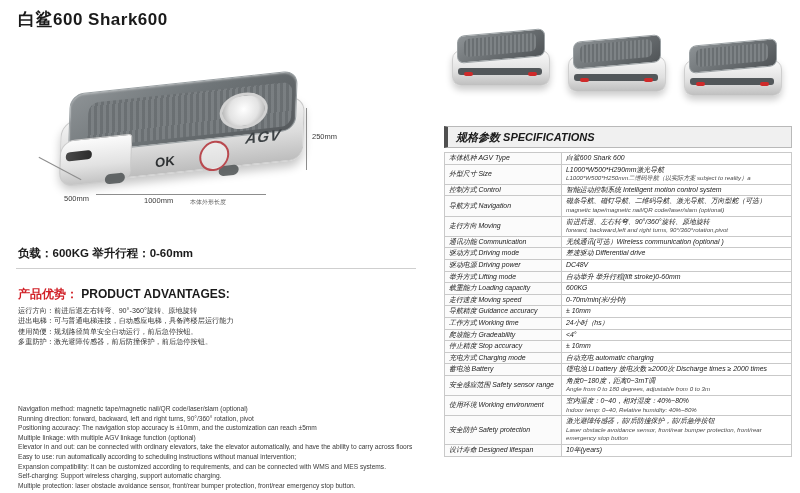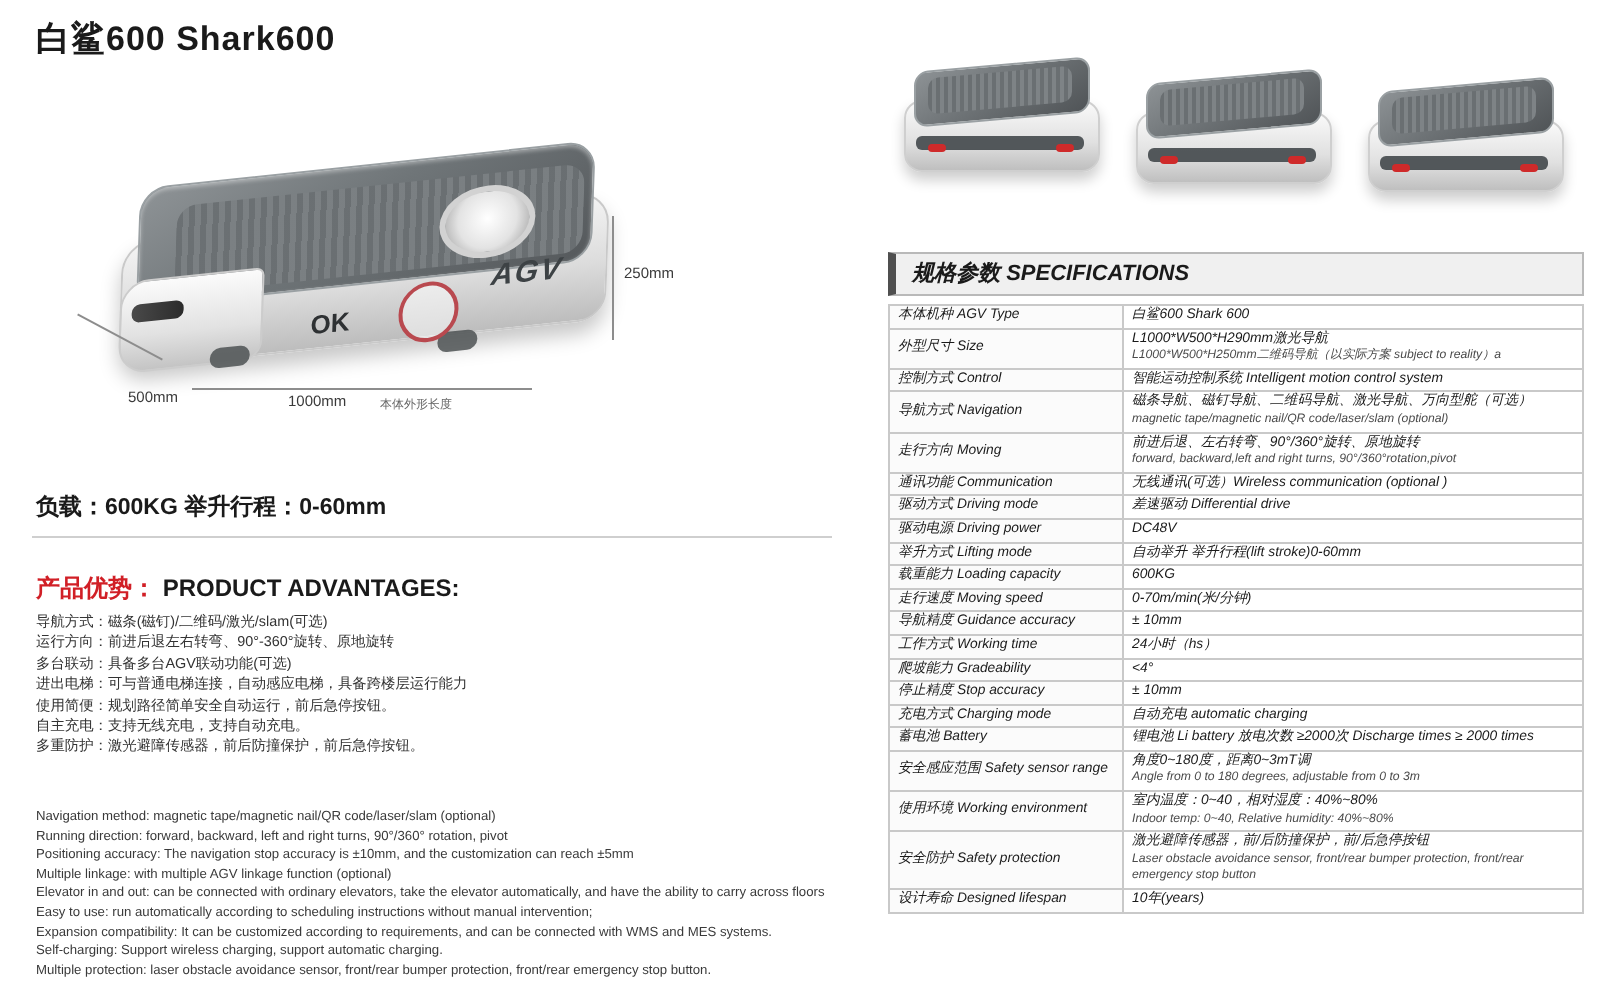--- a/index.html
+++ b/index.html
@@ -376,26 +376,23 @@
 
     <div class="load-line">负载：600KG  举升行程：0-60mm</div>
     <div class="hr-top"></div>
 
     <div class="adv-head">
       <span class="cn">产品优势：</span>
       <span class="en">PRODUCT ADVANTAGES:</span>
     </div>
 
     <div class="adv-cn">
-      <div>导航方式：磁条(磁钉)/二维码/激光/slam(可选)</div>
       <div>运行方向：前进后退左右转弯、90°-360°旋转、原地旋转</div>
-      <div>多台联动：具备多台AGV联动功能(可选)</div>
       <div>进出电梯：可与普通电梯连接，自动感应电梯，具备跨楼层运行能力</div>
       <div>使用简便：规划路径简单安全自动运行，前后急停按钮。</div>
-      <div>自主充电：支持无线充电，支持自动充电。</div>
       <div>多重防护：激光避障传感器，前后防撞保护，前后急停按钮。</div>
     </div>
 
     <div class="adv-en">
       <div>Navigation method: magnetic tape/magnetic nail/QR code/laser/slam (optional)</div>
       <div>Running direction: forward, backward, left and right turns, 90°/360° rotation, pivot</div>
       <div>Positioning accuracy: The navigation stop accuracy is ±10mm, and the customization can reach ±5mm</div>
       <div>Multiple linkage: with multiple AGV linkage function (optional)</div>
       <div>Elevator in and out: can be connected with ordinary elevators, take the elevator automatically, and have the ability to carry across floors</div>
       <div>Easy to use: run automatically according to scheduling instructions without manual intervention;</div>

